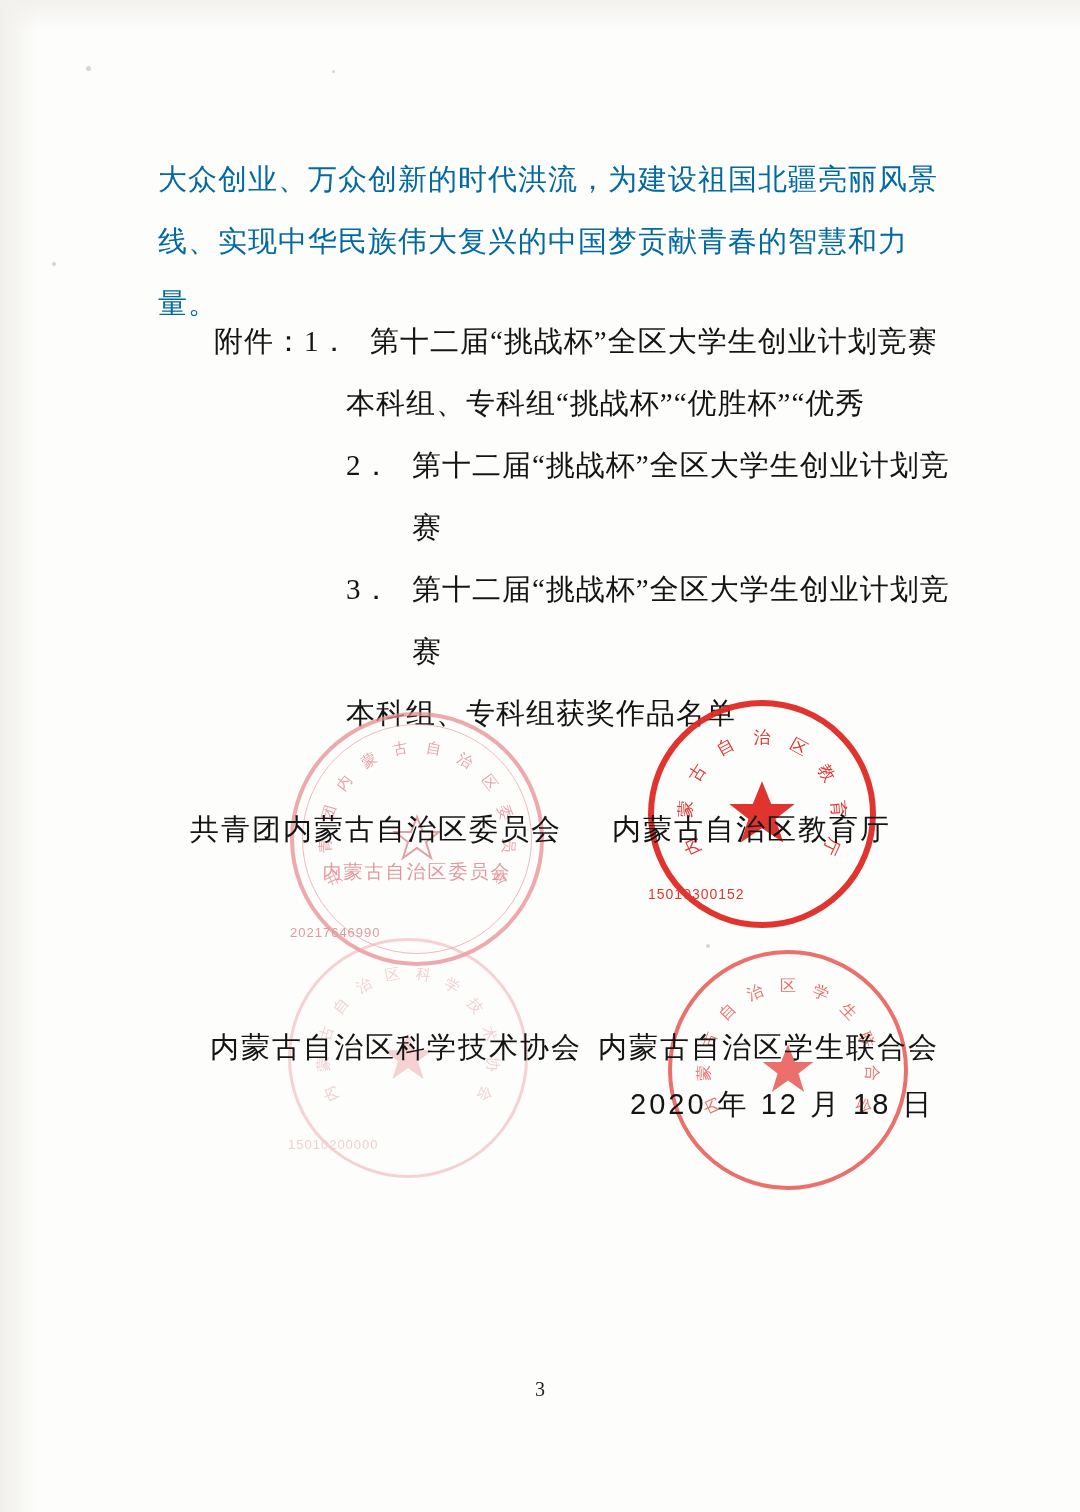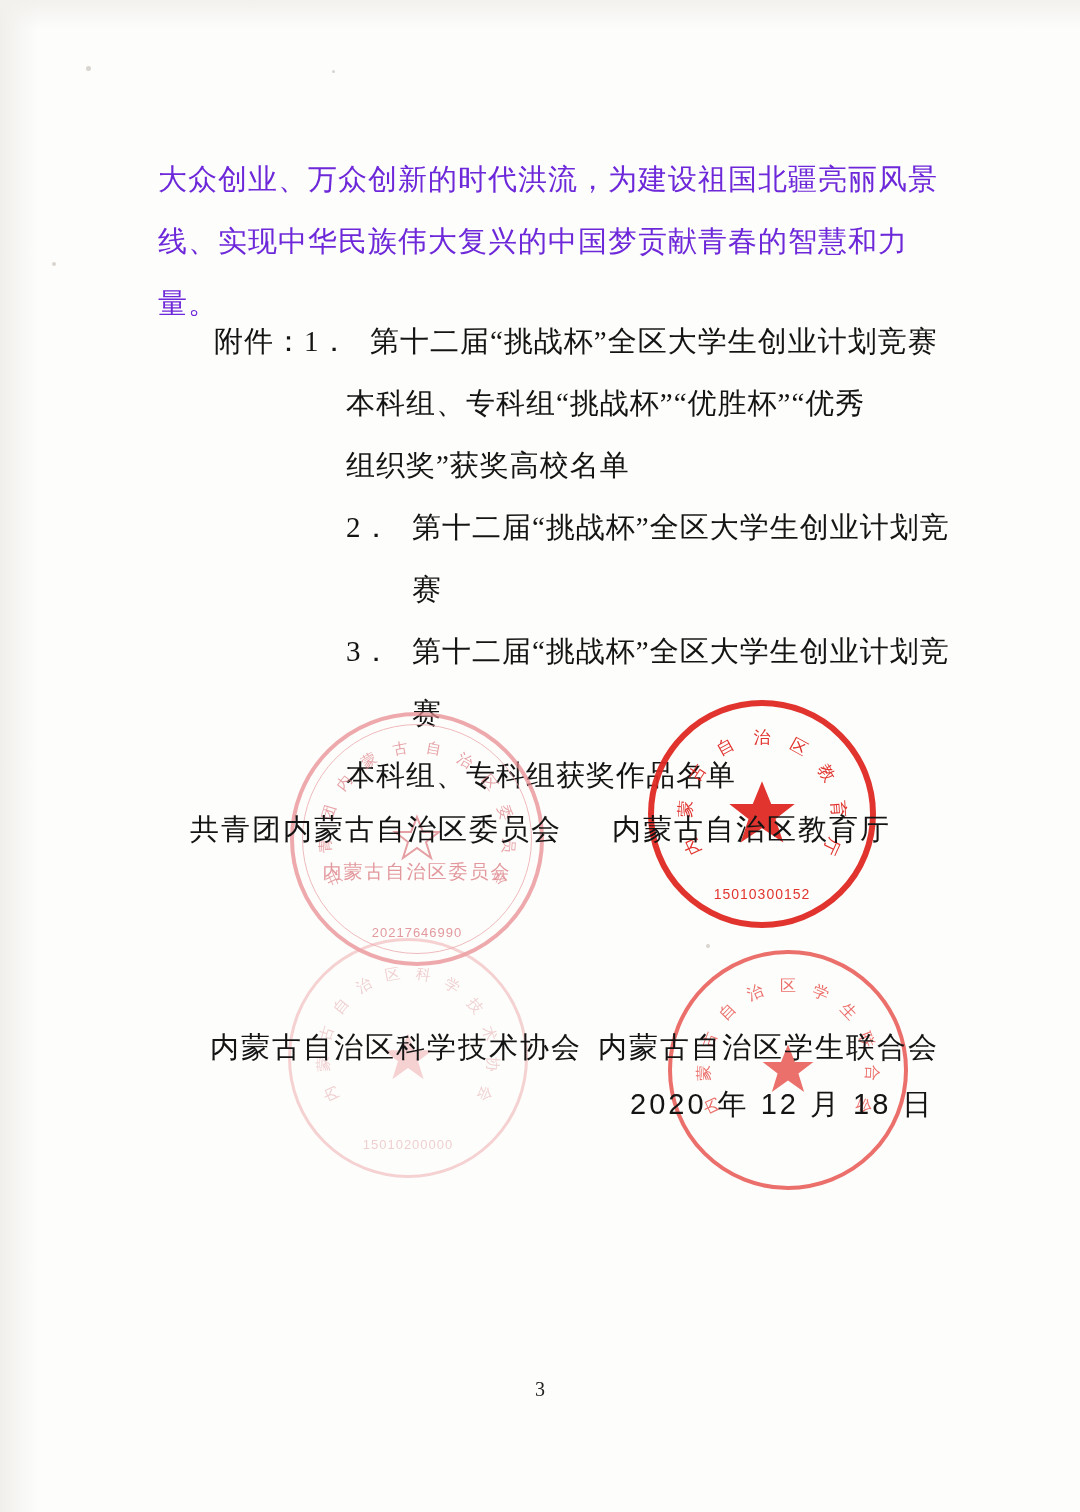--- a/index.html
+++ b/index.html
@@ -41,21 +41,21 @@
   }
 
   .body-text {
     position: absolute;
     left: 158px;
     top: 148px;
     width: 790px;
     font-size: 29px;
     line-height: 62px;
     letter-spacing: 1px;
-    color: #6d28d9;
+    color: #0369a1;
   }
   .body-text p {
     margin: 0;
   }
 
   .attach-block {
     position: absolute;
     left: 214px;
     top: 310px;
     width: 740px;
@@ -141,21 +141,20 @@
     top: 50%;
     font-size: 15px;
     font-family: "Liberation Sans", sans-serif;
     transform-origin: 0 0;
     white-space: nowrap;
   }
   .seal .bottom-code {
     position: absolute;
     left: 0; right: 0;
     bottom: 26px;
-    text-align: center;
     font-size: 13px;
     font-family: "Liberation Sans", sans-serif;
     letter-spacing: 1px;
   }
   .seal .mid-text {
     position: absolute;
     left: 0; right: 0;
     top: 58%;
     text-align: center;
     font-size: 19px;
@@ -232,21 +231,20 @@
 
   <div class="attach-block">
 
     <div class="attach-group">
       <div class="attach-row">
         <span class="attach-label">附件：</span>
         <span class="attach-num">1．</span>
         <span class="attach-text">第十二届“挑战杯”全区大学生创业计划竞赛</span>
       </div>
       <div class="attach-cont">本科组、专科组“挑战杯”“优胜杯”“优秀</div>
-      <div class="attach-cont">组织奖”获奖高校名单</div>
     </div>
 
     <div class="attach-group">
       <div class="attach-row">
         <span class="attach-indent"></span>
         <span class="attach-num">2．</span>
         <span class="attach-text">第十二届“挑战杯”全区大学生创业计划竞赛</span>
       </div>
     </div>
 

